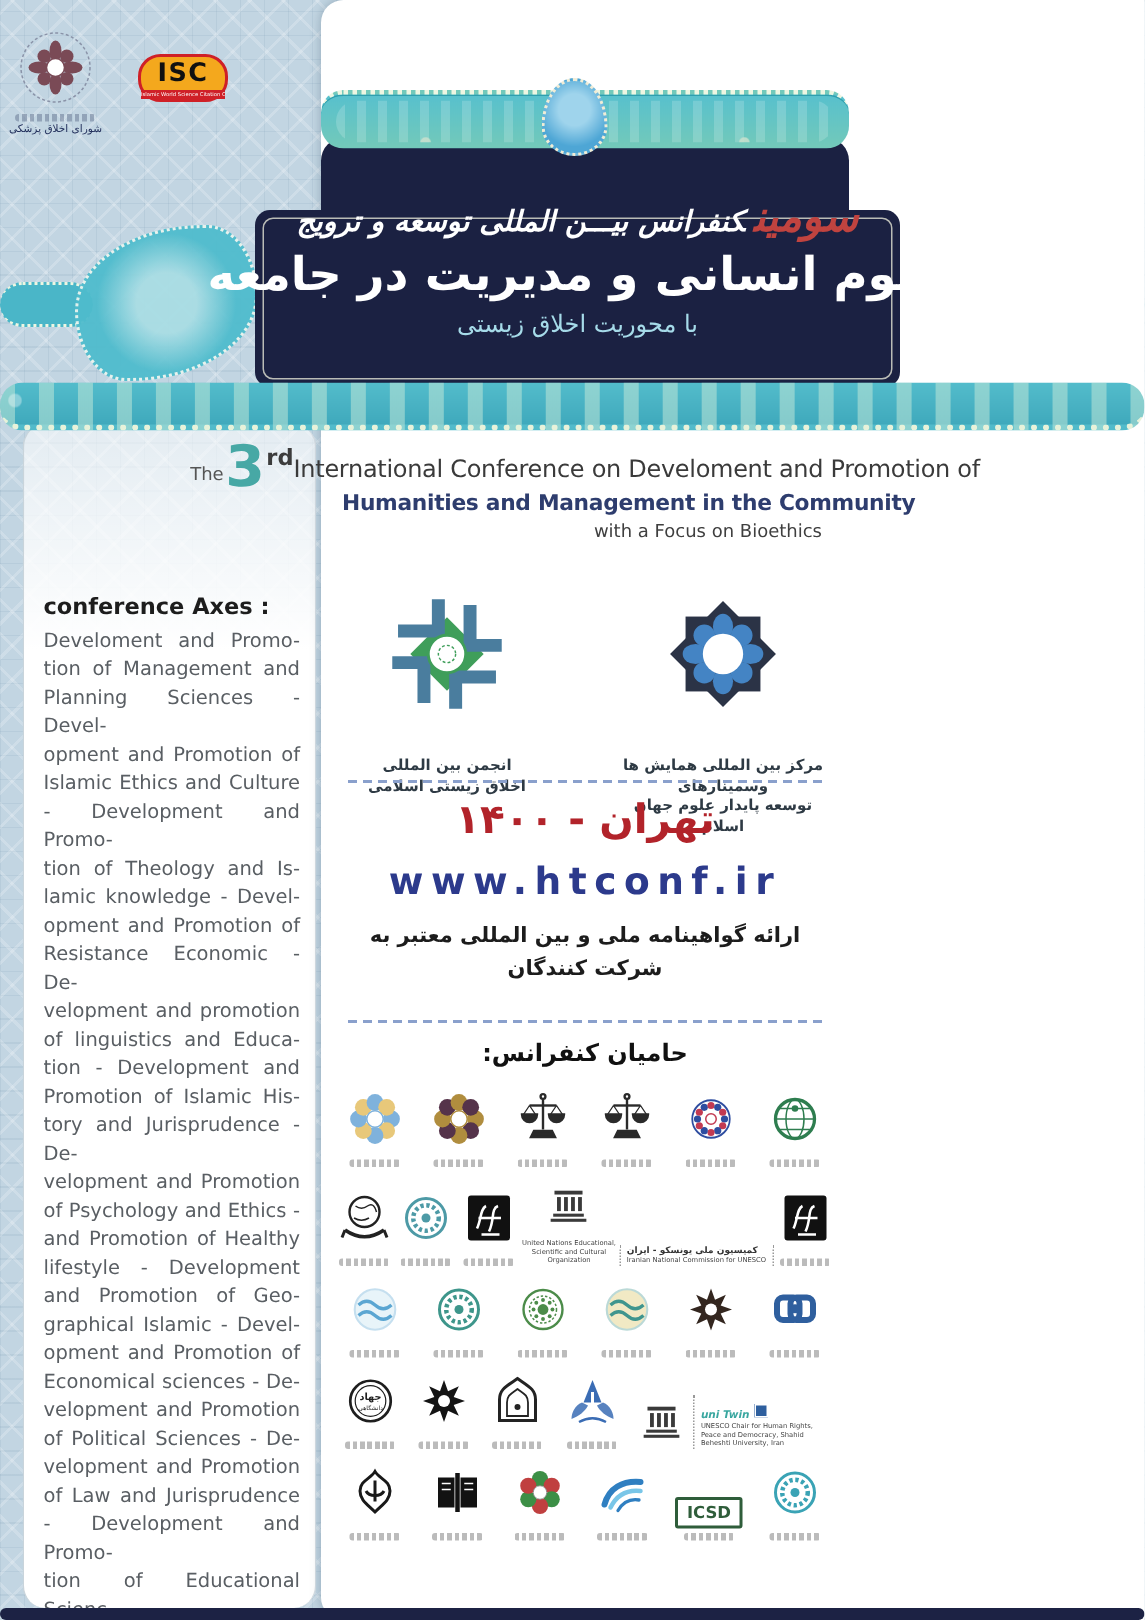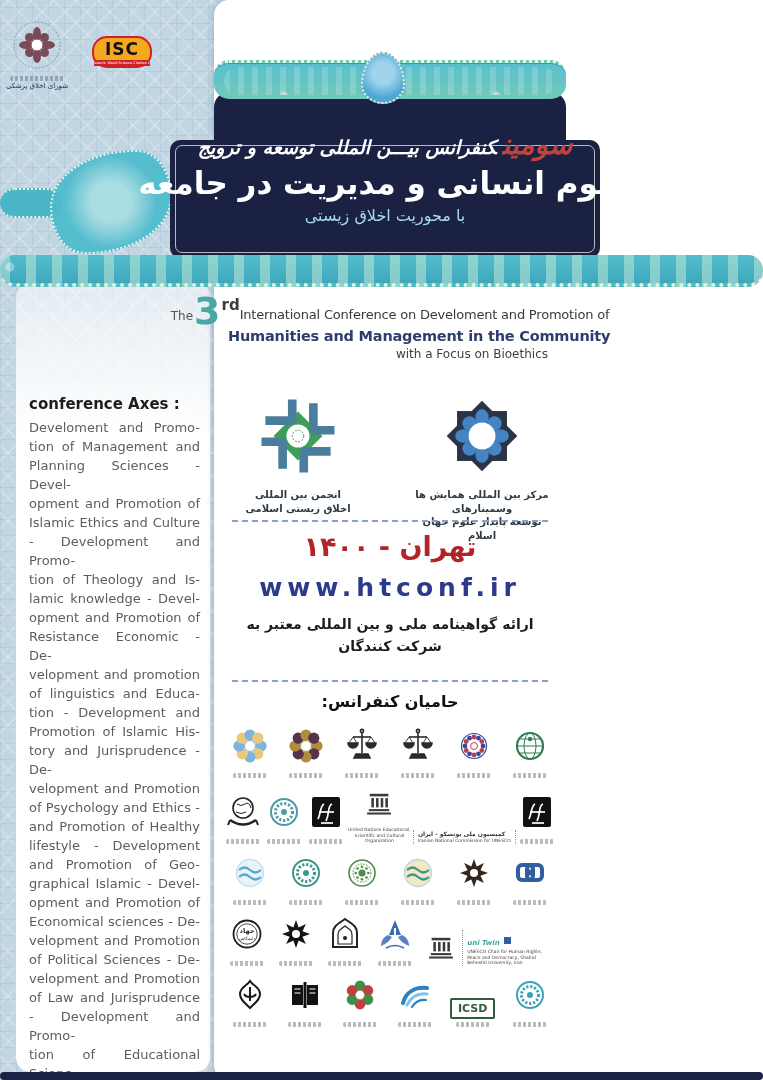--- a/index.html
+++ b/index.html
@@ -69,26 +69,26 @@
       repeating-linear-gradient(90deg, rgba(190,230,215,.55) 0 10px, rgba(74,182,200,0) 10px 26px),
       linear-gradient(180deg,#53bccb,#3fa9bc);
     border-bottom:4px dotted #e7f2da;}
   
   .cc{position:relative;width:100%;height:100%;}
   .title-block{position:absolute;top:296px;left:14px;width:324px;}
   .tb-row{display:flex;align-items:flex-end;justify-content:center;white-space:nowrap;}
   .tb-the{font-size:12px;color:#555;padding-bottom:3px;}
   .tb-num{font-size:38px;line-height:30px;font-weight:bold;color:#47a8a5;margin:0 1px;}
   .tb-ord{font-size:15px;font-weight:bold;color:#3c3c3c;align-self:flex-start;}
-  .tb-l1{font-size:13px;color:#3a3a3a;padding-bottom:4px;letter-spacing:-0.2px;}
+  .tb-l1{font-size:16px;color:#3a3a3a;padding-bottom:4px;letter-spacing:-0.2px;}
   .tb-l2{font-size:14.5px;font-weight:bold;color:#2e3d6e;text-align:center;margin-top:2px;letter-spacing:-0.2px;white-space:nowrap;}
   .tb-l3{font-size:12px;color:#3f3f3f;text-align:right;margin-top:3px;padding-right:4px;}
   .orgs{position:absolute;top:388px;left:0;width:352px;display:flex;justify-content:center;gap:34px;}
   .org{width:150px;text-align:center;}
-  .org-cap{direction:rtl;font-size:10px;font-weight:bold;color:#2e3a44;line-height:1.35;margin-top:0;}
+  .org-cap{direction:rtl;font-size:10px;font-weight:bold;color:#2e3a44;line-height:1.35;margin-top:16px;}
   .dashsep{border-top:2px dashed #8aa0cc;height:0;}
   .sep1{position:absolute;top:520px;left:18px;width:316px;}
   .sep2{position:absolute;top:680px;left:18px;width:316px;}
   .city{position:absolute;top:531px;left:0;width:352px;text-align:center;direction:rtl;
     font-size:27px;font-weight:bold;color:#b2232a;letter-spacing:1px;}
   .site{position:absolute;top:573px;left:0;width:352px;text-align:center;
     font-size:25px;font-weight:bold;color:#2c3a8c;letter-spacing:5px;}
   .cert{position:absolute;top:614px;left:0;width:352px;text-align:center;direction:rtl;
     font-size:14px;font-weight:bold;color:#1c1c1c;line-height:1.55;}
   .sp-head{position:absolute;top:692px;left:0;width:352px;text-align:center;direction:rtl;

